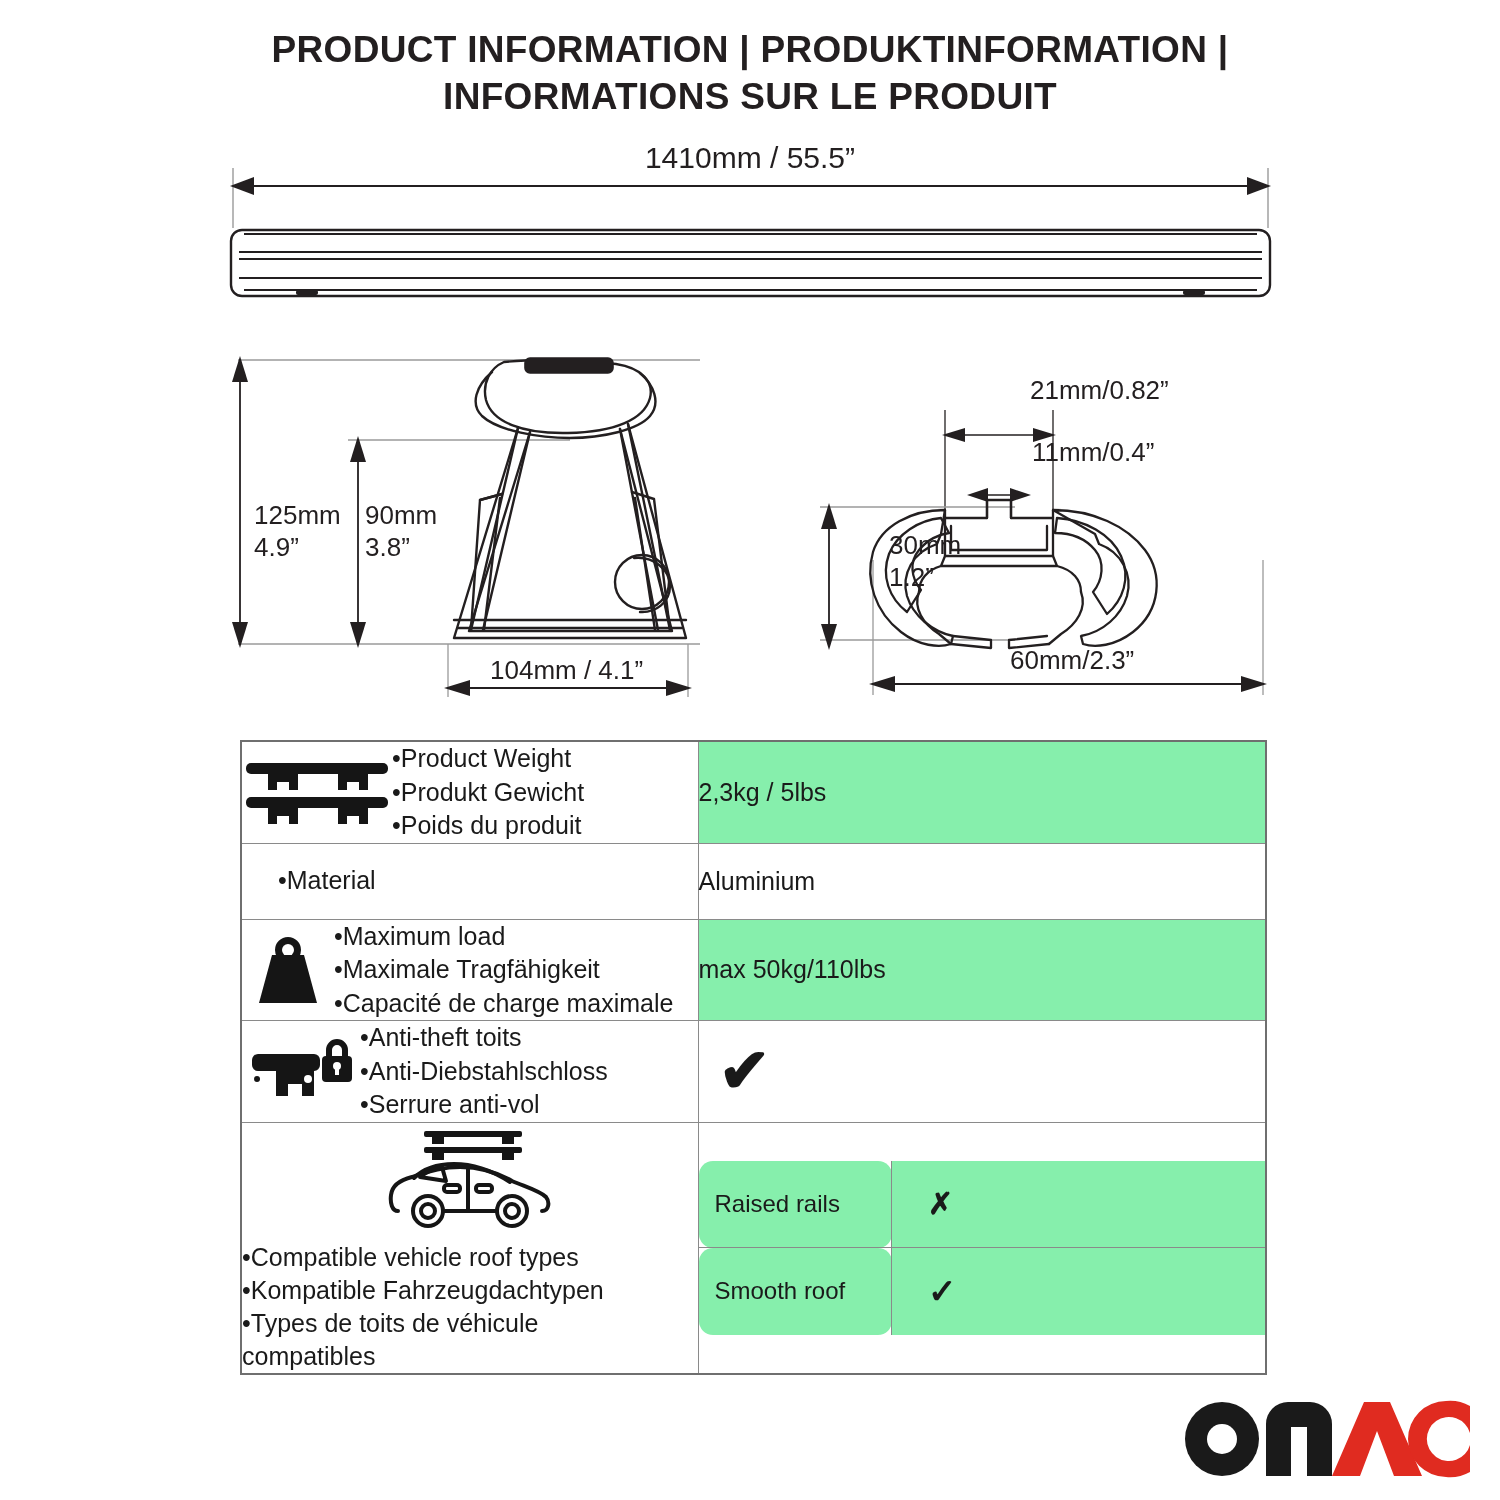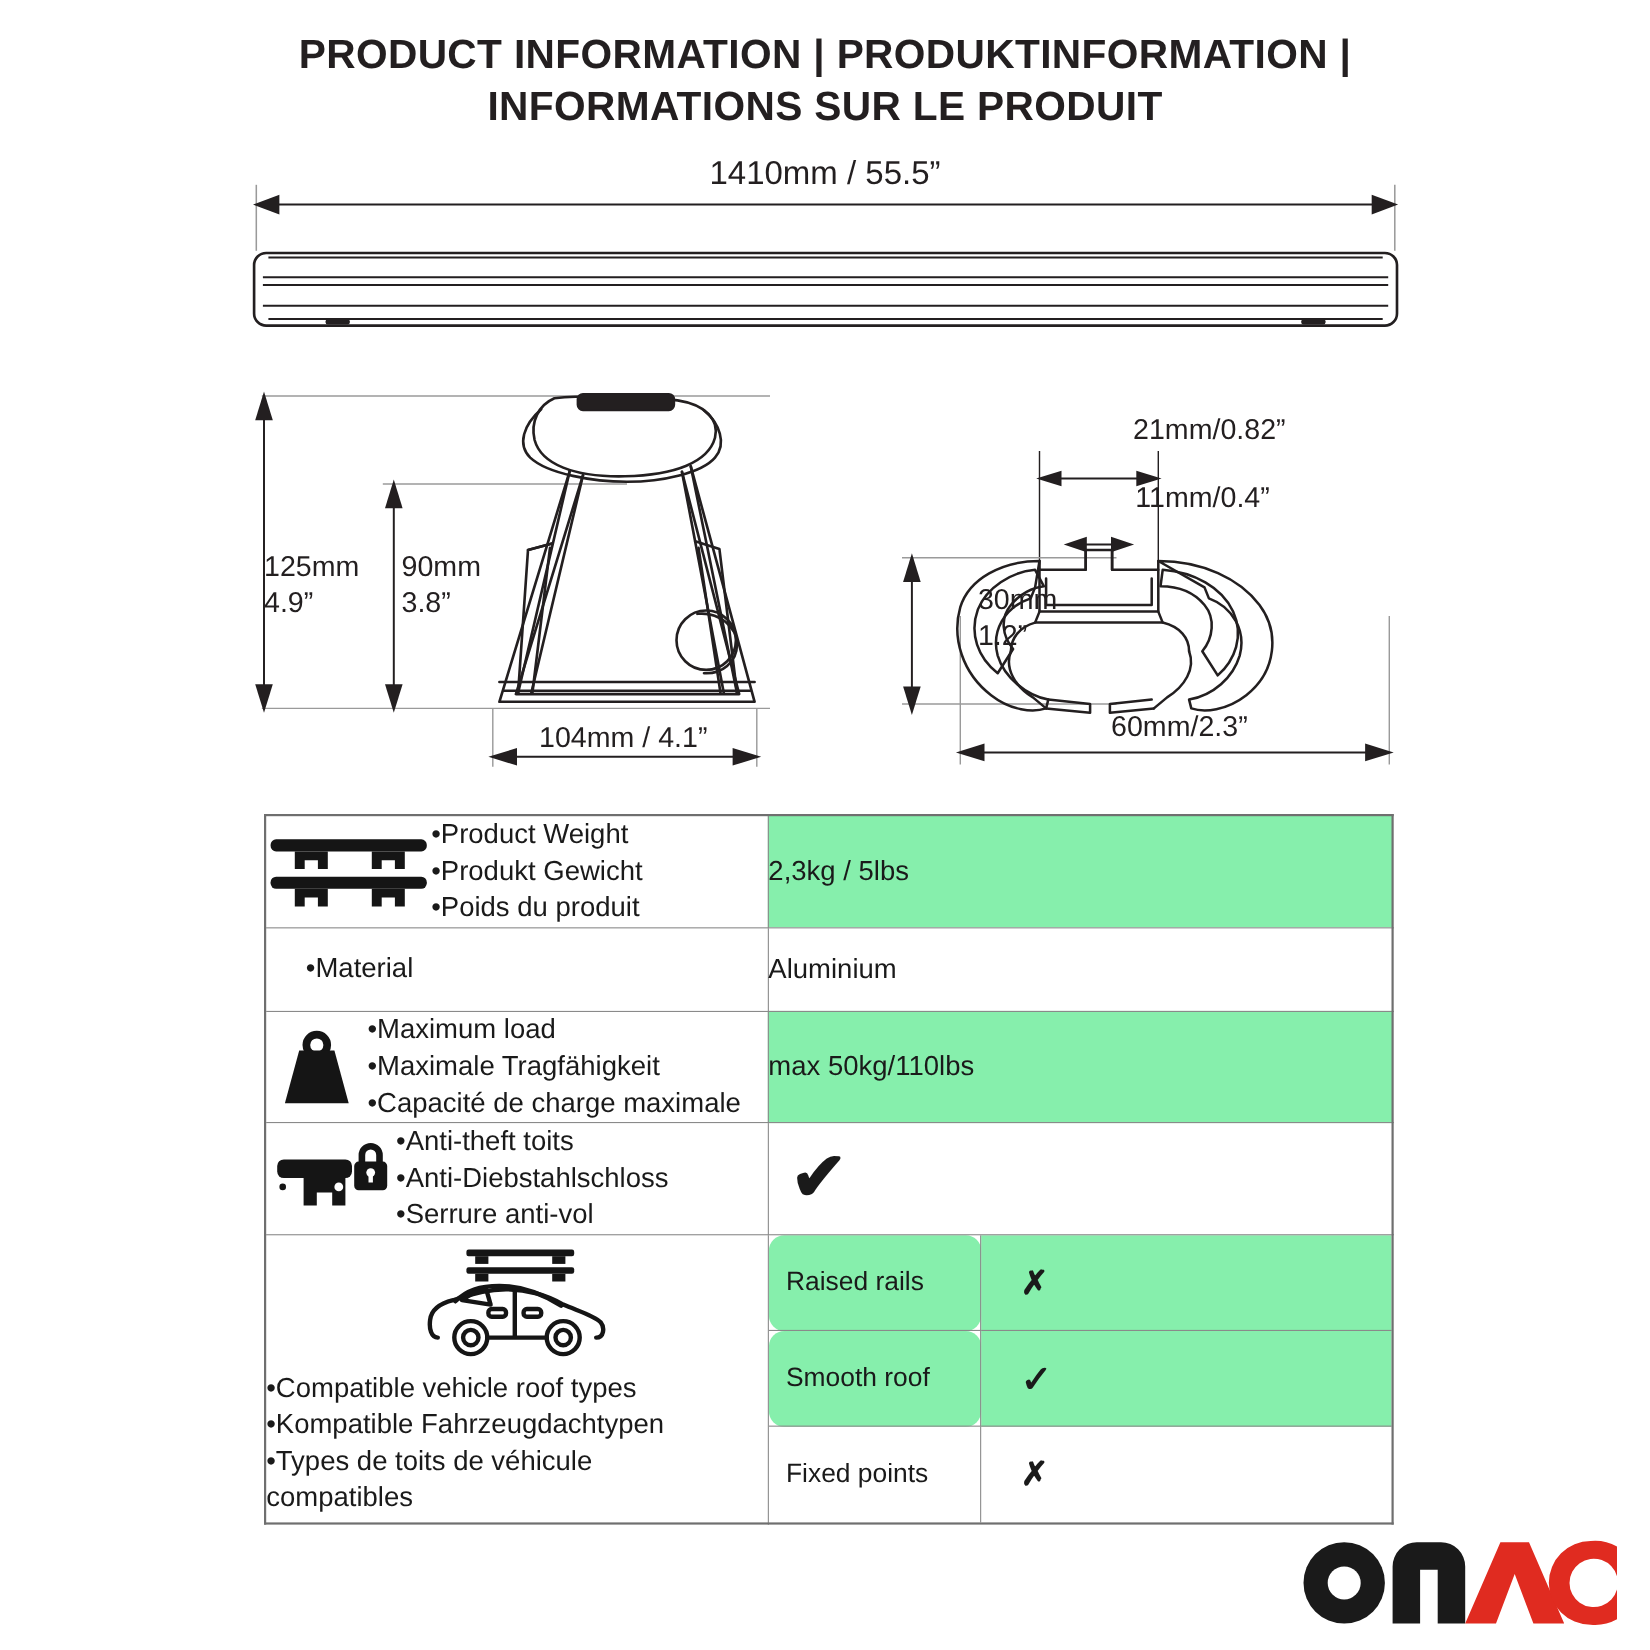--- a/index.html
+++ b/index.html
@@ -158,21 +158,21 @@
       <line x1="11" y1="91" x2="1034" y2="91"></line>
       <line x1="11" y1="110" x2="1034" y2="110"></line>
       <line x1="16" y1="122" x2="1029" y2="122"></line>
     </g>
     <g fill="#231f20">
       <rect x="68" y="122" width="22" height="5" rx="2"></rect>
       <rect x="955" y="122" width="22" height="5" rx="2"></rect>
     </g>
   </svg>
 
-  <div class="dimtxt" style="left:240px;top:500px;"><span>125mm
+  <div class="dimtxt" style="left:240px;top:500px;padding-left:14px;"><span>125mm
 4.9”</span></div>
   <div class="dimtxt" style="left:365px;top:500px;"><span>90mm
 3.8”</span></div>
   <div class="dimtxt" style="left:490px;top:655px;"><span>104mm / 4.1”</span></div>
 
   <svg class="svgabs" style="left:230px;top:352px;" width="470" height="345" viewBox="0 0 470 345">
 
     <line x1="8" y1="8" x2="470" y2="8" stroke="#9a9a9a" stroke-width="1.3"></line>
     <line x1="8" y1="292" x2="470" y2="292" stroke="#9a9a9a" stroke-width="1.3"></line>
     <line x1="118" y1="88" x2="340" y2="88" stroke="#9a9a9a" stroke-width="1.3"></line>
@@ -436,26 +436,20 @@
                 <td class="shaded">
                   <span class="mark">✗</span>
                 </td>
               </tr>
               <tr>
                 <td class="mcol shaded">Smooth roof</td>
                 <td class="shaded">
                   <span class="mark check">✓</span>
                 </td>
               </tr>
-              <tr>
-                <td class="mcol">Fixed points</td>
-                <td>
-                  <span class="mark">✗</span>
-                </td>
-              </tr>
             </tbody>
           </table>
         </td>
       </tr>
 
     </tbody>
   </table>
 
   <div class="logo">
     <svg width="290" height="78" viewBox="0 0 290 78">

